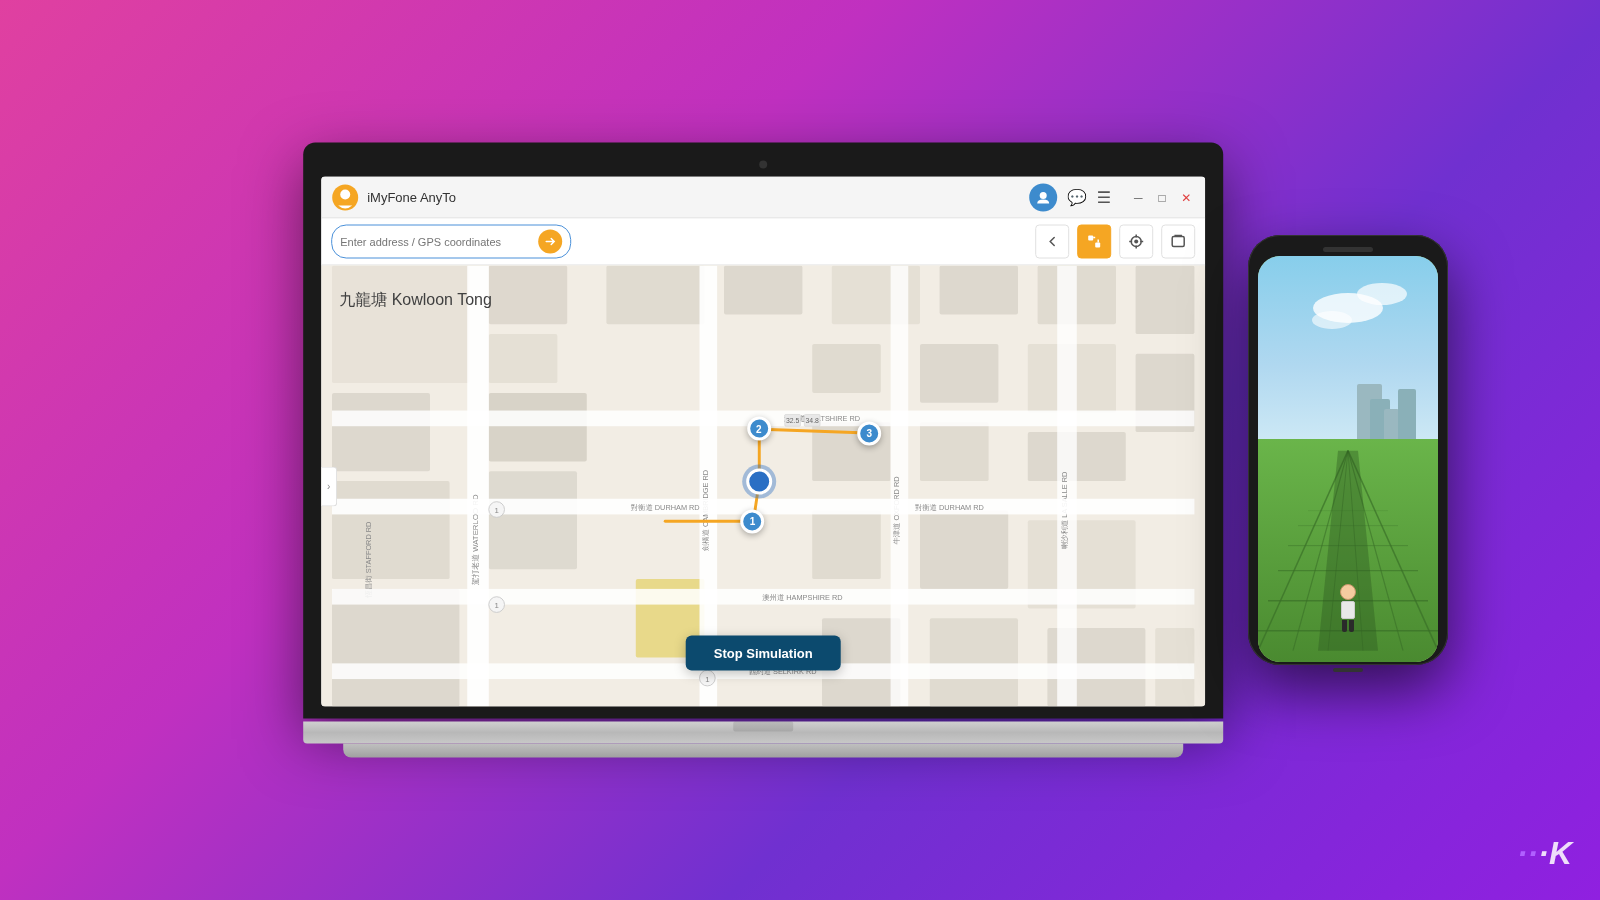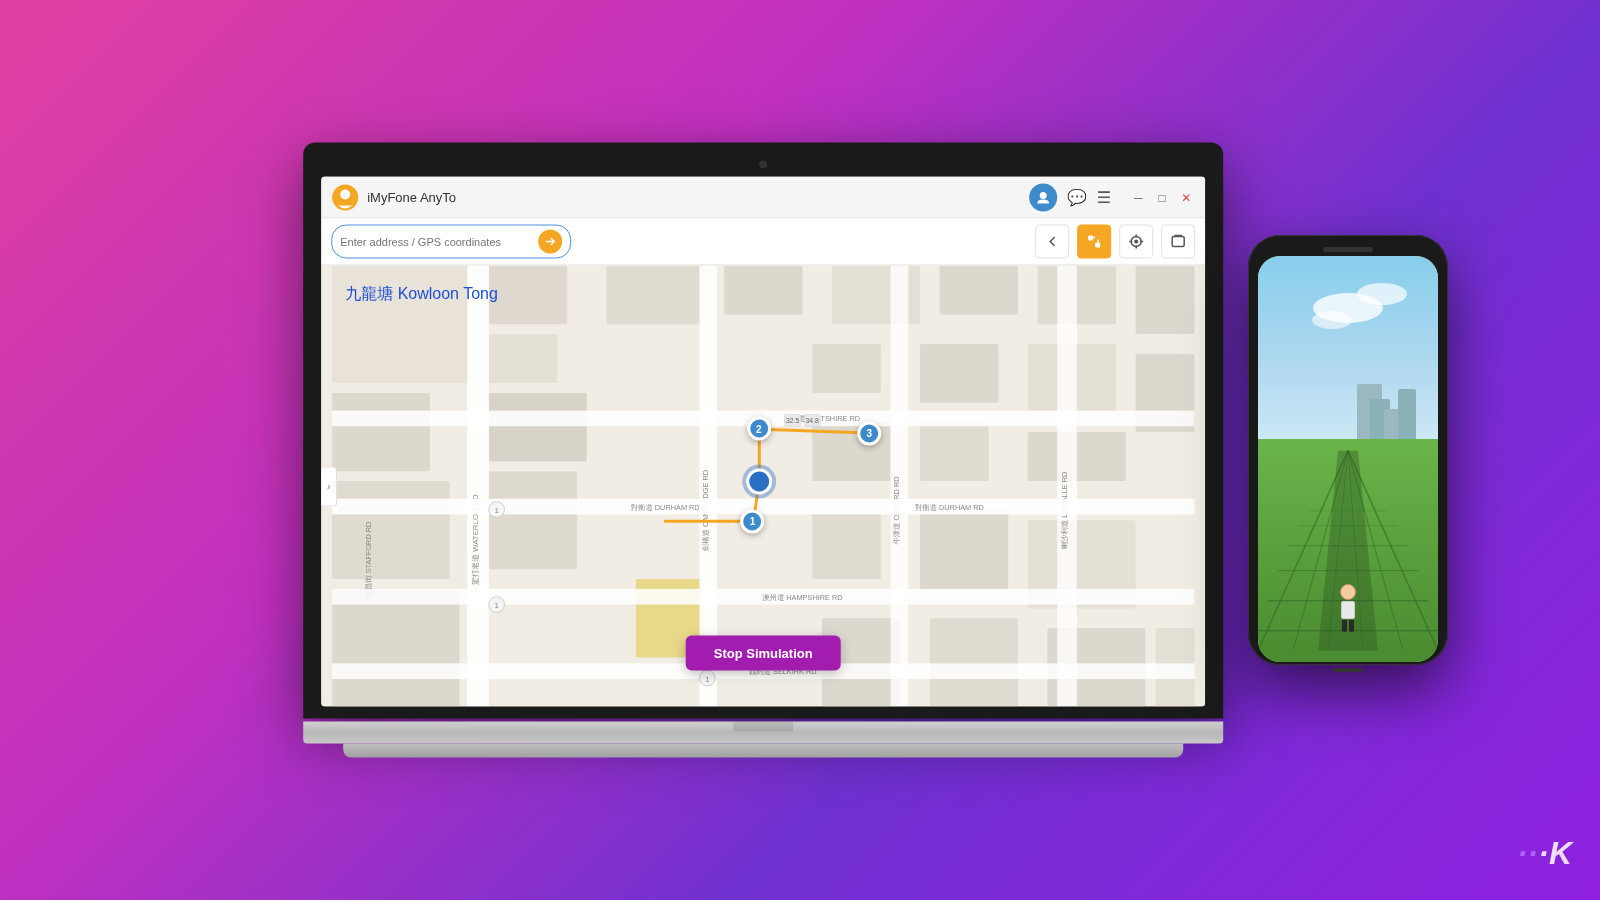--- a/index.html
+++ b/index.html
@@ -229,21 +229,21 @@
       width: 100%; height: 100%;
       pointer-events: none;
     }
 
     
     .stop-btn {
       position: absolute;
       bottom: 36px;
       left: 50%;
       transform: translateX(-50%);
-      background: #a21caf;
+      background: #0c4a6e;
       color: #fff;
       border: none;
       border-radius: 6px;
       padding: 10px 28px;
       font-size: 13px;
       font-weight: 600;
       cursor: pointer;
       box-shadow: 0 3px 12px rgba(0,0,0,0.25);
       white-space: nowrap;
       margin-top: 40px;
@@ -265,26 +265,25 @@
       align-items: center;
       justify-content: center;
       cursor: pointer;
       font-size: 10px;
       color: #888;
     }
 
     
     .map-label {
       position: absolute;
-      top: 18px;
+      top: 24px;
       left: 18px;
       font-size: 16px;
       font-weight: 500;
-      color: #1d4ed8;
-      margin-left: 6px;
+      color: #404040;
     }
 
     
     .phone-container {
       position: absolute;
       right: 152px;
       top: 50%;
       transform: translateY(-50%);
     }
 

